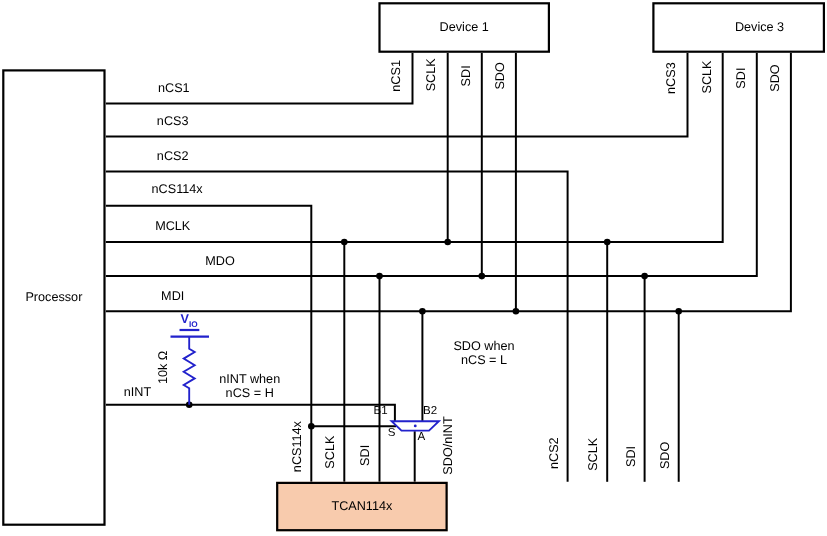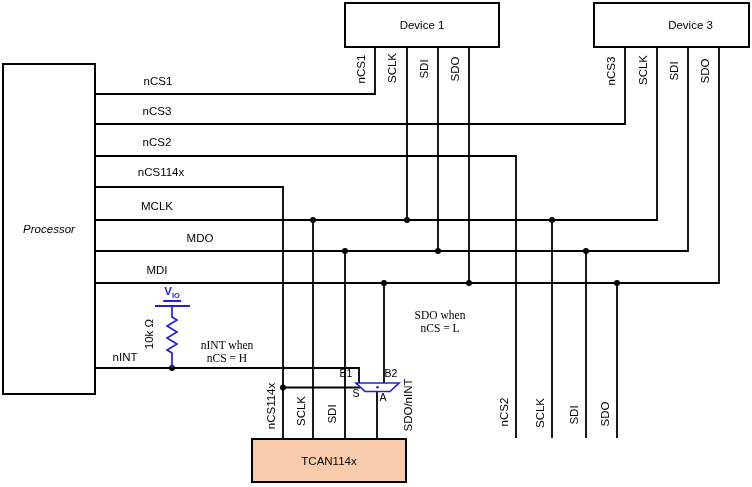--- a/index.html
+++ b/index.html
@@ -8,21 +8,21 @@
   .wires{position:absolute;left:0;top:0;z-index:1;}
   .box{position:absolute;border:2px solid #000;background:#fff;box-sizing:border-box;
        display:flex;align-items:center;justify-content:center;font-size:11.5px;z-index:2;}
   .tcan{background:#f8cbad;}
   .hlabel{position:absolute;font-size:11.5px;white-space:nowrap;
           transform:translate(-50%,-50%);z-index:3;}
   .rlabel{position:absolute;font-size:11.5px;white-space:nowrap;
           transform:translate(-50%,-50%) rotate(-90deg);z-index:3;}
   .muxlabel{font-size:10.5px;font-weight:400;}
   .ann{position:absolute;font-size:11.5px;line-height:12.5px;text-align:center;
-       transform:translateX(-50%);white-space:nowrap;z-index:3;font-family:Liberation Serif, serif;}
+       transform:translateX(-50%);white-space:nowrap;z-index:3;}
   .vio{position:absolute;left:172px;top:285px;transform:translateX(-50%);
        color:#2222cc;font-size:11.5px;font-weight:bold;
        border-bottom:2px solid #2222cc;padding:0 1px;z-index:3;}
   .vio sub{font-size:7.5px;font-weight:bold;text-align:right;}
 </style>
 </head>
 <body>
 
 <div class="canvas">
 
@@ -62,21 +62,21 @@
       <circle cx="283" cy="387.5" r="3"></circle>
     </g>
 
     <path d="M155,306 H190" stroke="#2222cc" stroke-width="2.2" fill="none"></path>
     <path d="M172,306 L172,317 L177,320 L167,326 L177,332 L167,338 L177,344 L167,350 L172,353 L172,368" stroke="#2222cc" stroke-width="1.7" fill="none"></path>
 
     <polygon points="356,383 399,383 390,391.5 365,391.5" fill="#ffffff" stroke="#2222cc" stroke-width="1.7"></polygon>
     <circle cx="377.5" cy="387.2" r="1.3" fill="#2222cc"></circle>
   </svg>
 
-  <div class="box" style="left:2px;top:63px;width:94px;height:332px;font-style:italic;">
+  <div class="box" style="left:2px;top:63px;width:94px;height:415px;">
     <span>Processor</span>
   </div>
   <div class="box" style="left:344px;top:2px;width:156px;height:46px;">
     <span>Device 1</span>
   </div>
   <div class="box" style="left:593px;top:2px;width:157px;height:46px;padding-left:38px;">
     <span>Device 3</span>
   </div>
   <div class="box tcan" style="left:251px;top:438px;width:156px;height:45px;">
     <span>TCAN114x</span>

